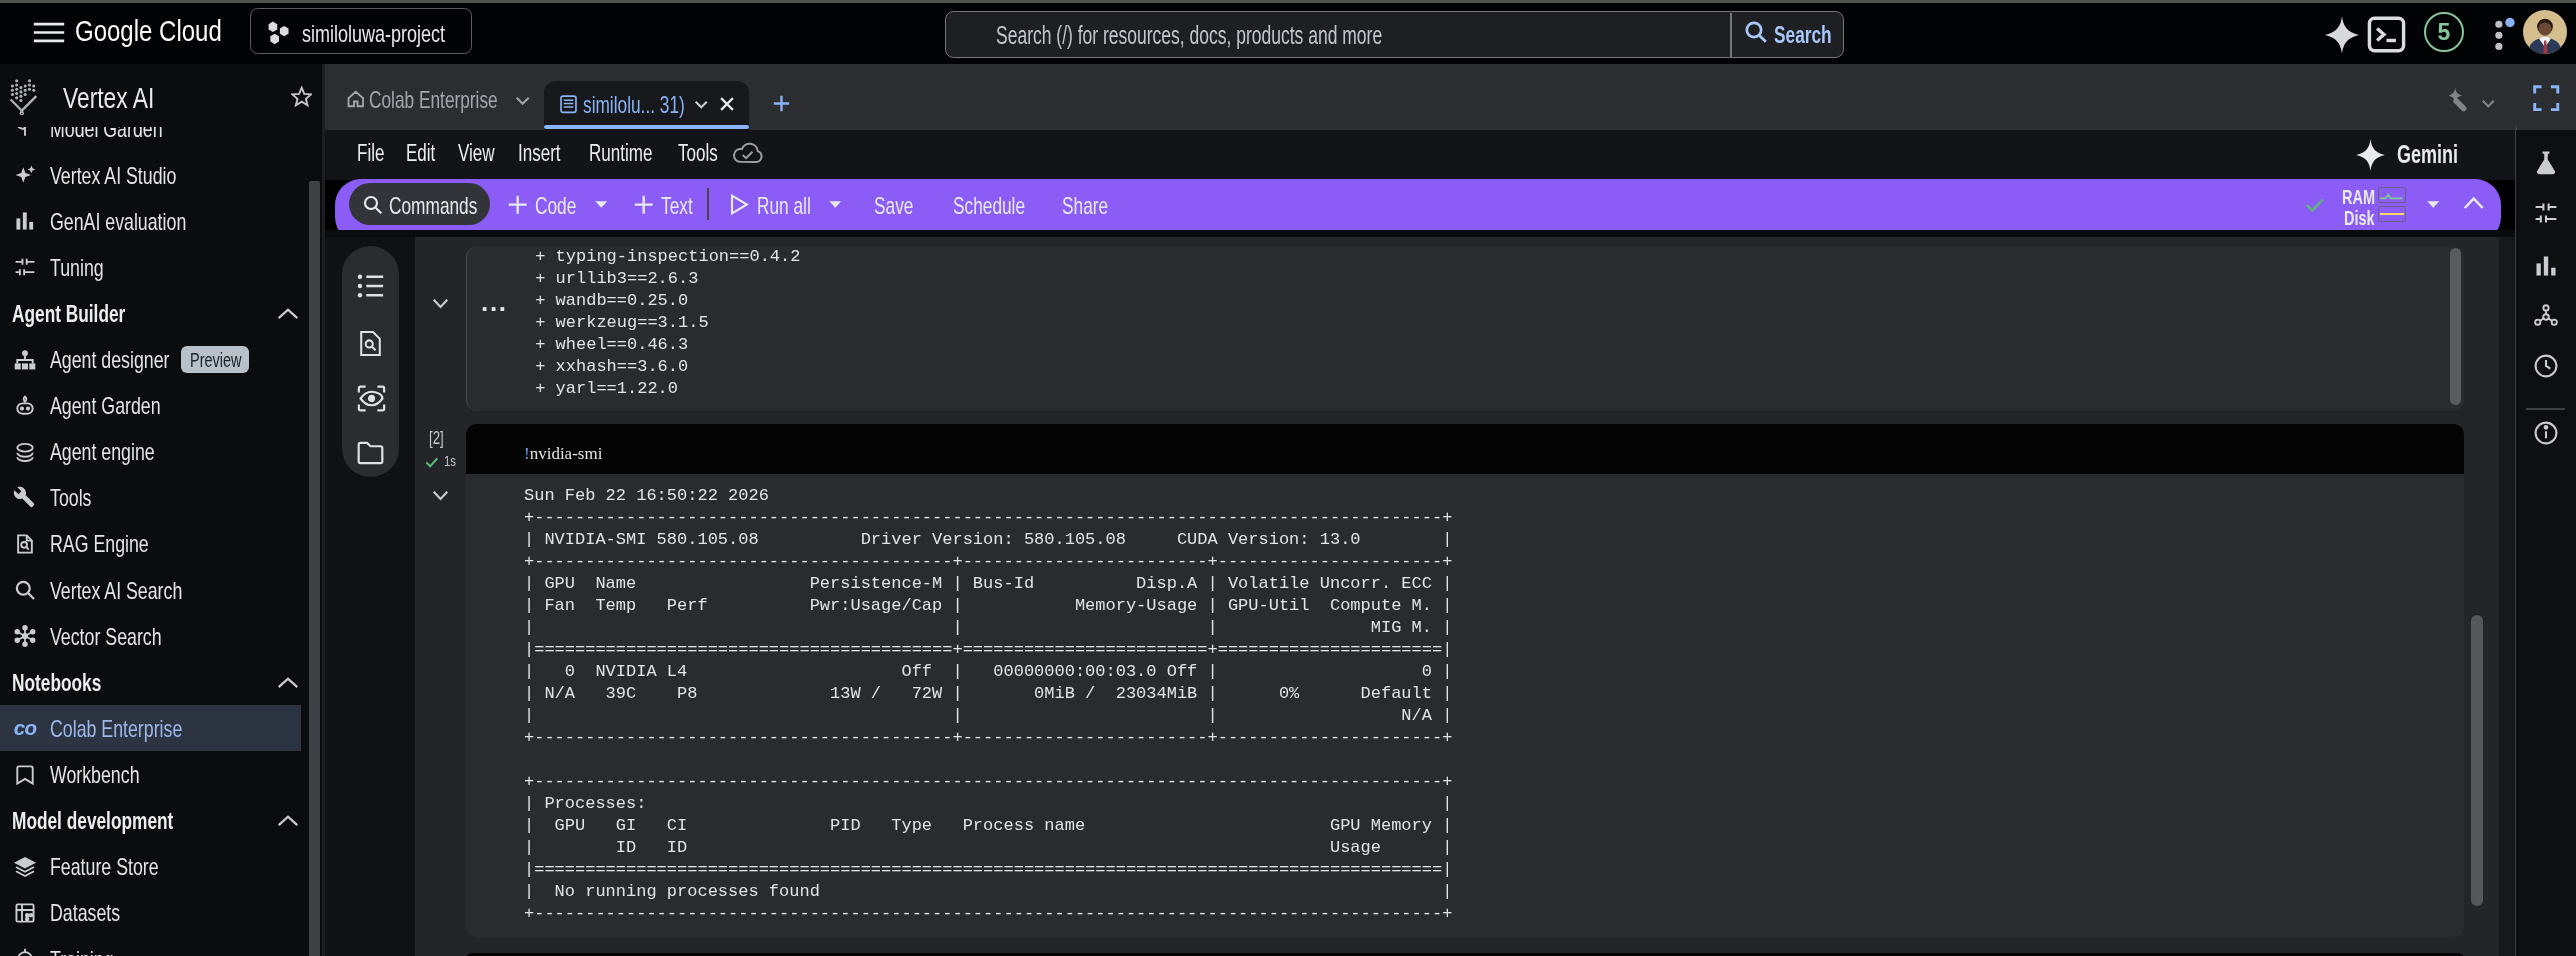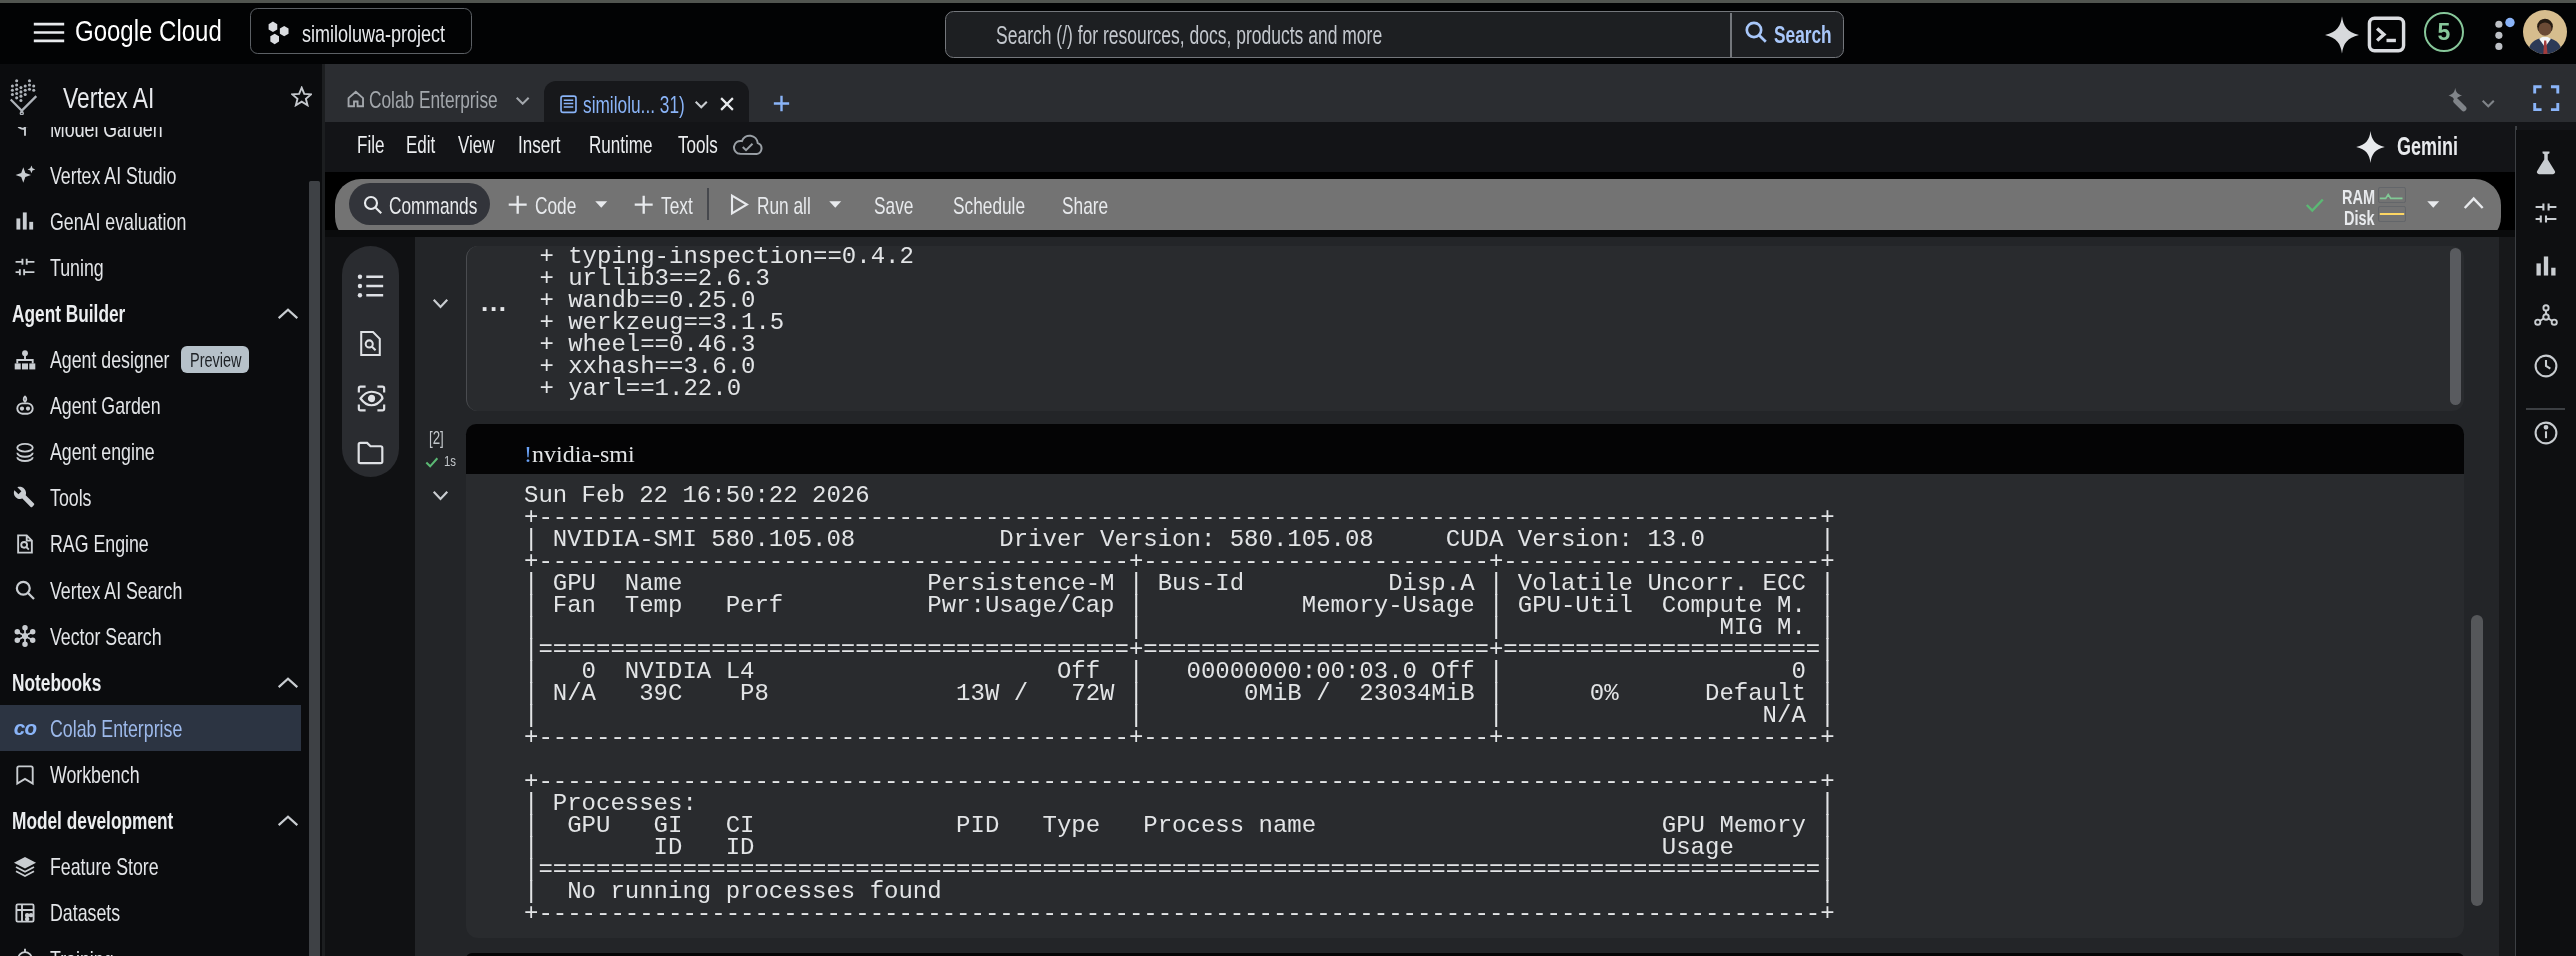--- a/index.html
+++ b/index.html
@@ -1,17 +1,17 @@
 <!DOCTYPE html>
 <html style="font-size:13.7px"><head><meta charset="utf-8"><style>
 * { margin:0; padding:0; box-sizing:border-box; }
 html,body { width:2576px; height:957px; background:#000; overflow:hidden; }
 body { font-family:"Liberation Sans",sans-serif; position:relative; }
 .a { position:absolute; }
-pre { font-family:"Liberation Mono",monospace; font-size:24px; line-height:22px; color:#e2e4e6; }
+pre { font-family:"Liberation Mono",monospace; font-size:17px; line-height:22px; color:#e2e4e6; }
 </style></head><body>
 
 <div class="a" style="left:0;top:0;width:2576px;height:3.4px;background:#515550;"></div>
 
 <div class="a" style="left:0;top:3.4px;width:2576px;height:61px;background:#020304;">
   <svg class="a" style="left:32px;top:16px" width="34" height="27" viewBox="0 0 40 32">
       <g stroke="#e8eaed" stroke-width="3.2">
         <path d="M2 6 h36 M2 16 h36 M2 26 h36"></path>
       </g>
     </svg>
@@ -267,38 +267,38 @@
   <svg class="a" style="left:2156px;top:35px" width="14.5" height="9.4" viewBox="0 0 17 11">
       <path d="M2 2 L8.5 8.5 L15 2" fill="none" stroke="#808489" stroke-width="2.4"></path>
     </svg>
   <svg class="a" style="left:2208px;top:20.5px" width="26.5" height="26.5" viewBox="0 0 31 31">
       <g stroke="#8ab4f8" stroke-width="3.4" fill="none">
         <path d="M2 10 V2 H10 M21 2 H29 V10 M29 21 V29 H21 M10 29 H2 V21"></path>
       </g>
     </svg>
 </div>
 
-<div class="a" style="left:325px;top:122px;width:2251px;height:50px;background:#131417;text-decoration:underline;">
+<div class="a" style="left:325px;top:130px;width:2251px;height:50px;background:#131417;text-decoration:underline;">
   <div class="a" style="left:32px;top:9.4px;font-size:23px;line-height:28px;font-weight:normal;color:#eceef0;white-space:nowrap;transform:scaleX(0.74);transform-origin:0 0;">File</div>
     <div class="a" style="left:81px;top:9.4px;font-size:23px;line-height:28px;font-weight:normal;color:#eceef0;white-space:nowrap;transform:scaleX(0.74);transform-origin:0 0;">Edit</div>
     <div class="a" style="left:133px;top:9.4px;font-size:23px;line-height:28px;font-weight:normal;color:#eceef0;white-space:nowrap;transform:scaleX(0.74);transform-origin:0 0;">View</div>
     <div class="a" style="left:193px;top:9.4px;font-size:23px;line-height:28px;font-weight:normal;color:#eceef0;white-space:nowrap;transform:scaleX(0.74);transform-origin:0 0;">Insert</div>
     <div class="a" style="left:264px;top:9.4px;font-size:23px;line-height:28px;font-weight:normal;color:#eceef0;white-space:nowrap;transform:scaleX(0.74);transform-origin:0 0;">Runtime</div>
     <div class="a" style="left:353px;top:9.4px;font-size:23px;line-height:28px;font-weight:normal;color:#eceef0;white-space:nowrap;transform:scaleX(0.74);transform-origin:0 0;">Tools</div>
   <svg class="a" style="left:407px;top:12px" width="31" height="25" viewBox="0 0 36 29">
       <path d="M9.5 23 a7.5 7.5 0 1 1 2-14.8 a9.5 9.5 0 0 1 18.4 2.4 a6.5 6.5 0 0 1-1.3 12.6 z" stroke="#9aa0a6" stroke-width="2.3" fill="none"></path>
       <path d="M12.5 15 l3.8 3.8 7.5-7.5" stroke="#9aa0a6" stroke-width="2.3" fill="none"></path>
     </svg>
   <svg class="a" style="left:2031px;top:8.5px" width="29" height="32" viewBox="0 0 34 38">
       <path d="M17 0 C18.3 10.5 22.2 16.2 34 19 C22.2 21.8 18.3 27.5 17 38 C15.7 27.5 11.8 21.8 0 19 C11.8 16.2 15.7 10.5 17 0 Z" fill="#e8eaed"></path>
     </svg>
   <div class="a" style="left:2072px;top:9.4px;font-size:25px;line-height:30px;font-weight:bold;color:#e8eaed;white-space:nowrap;transform:scaleX(0.72);transform-origin:0 0;">Gemini</div>
 </div>
 
-<div class="a" style="left:335px;top:179px;width:2166px;height:64px;background:#737373;border-radius:26px;">
+<div class="a" style="left:335px;top:179px;width:2166px;height:64px;background:#8b5cf6;border-radius:26px;">
   <div class="a" style="left:13.7px;top:4.3px;width:141px;height:42px;background:#32343a;border-radius:21.4px;"></div>
   <svg class="a" style="left:26.5px;top:14.5px" width="21.4" height="21.4" viewBox="0 0 25 25">
       <g stroke="#e8eaed" stroke-width="2.5" fill="none">
         <circle cx="10.5" cy="10.5" r="7"></circle>
         <path d="M16 16 L22.5 22.5"></path>
       </g>
     </svg>
   <div class="a" style="left:54px;top:12px;font-size:24px;line-height:29px;font-weight:normal;color:#e8eaed;white-space:nowrap;transform:scaleX(0.72);transform-origin:0 0;">Commands</div>
   <svg class="a" style="left:172px;top:14.5px" width="21.4" height="21.4" viewBox="0 0 25 25">
       <path d="M12.5 2 V23 M2 12.5 H23" stroke="#e8eaed" stroke-width="2.7"></path>

